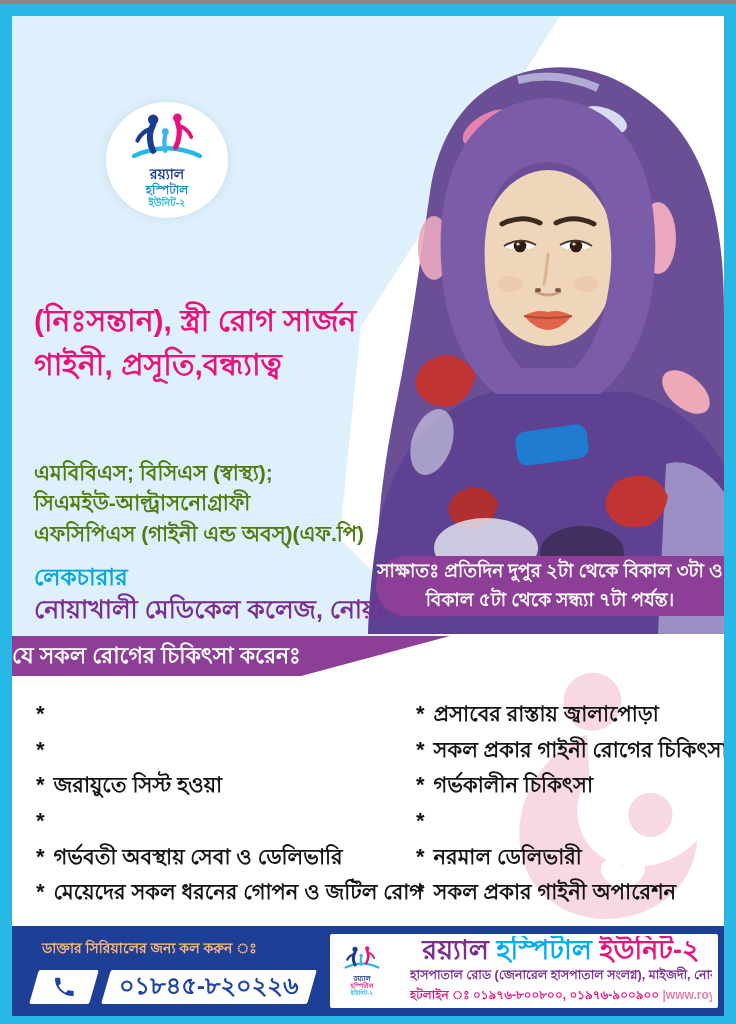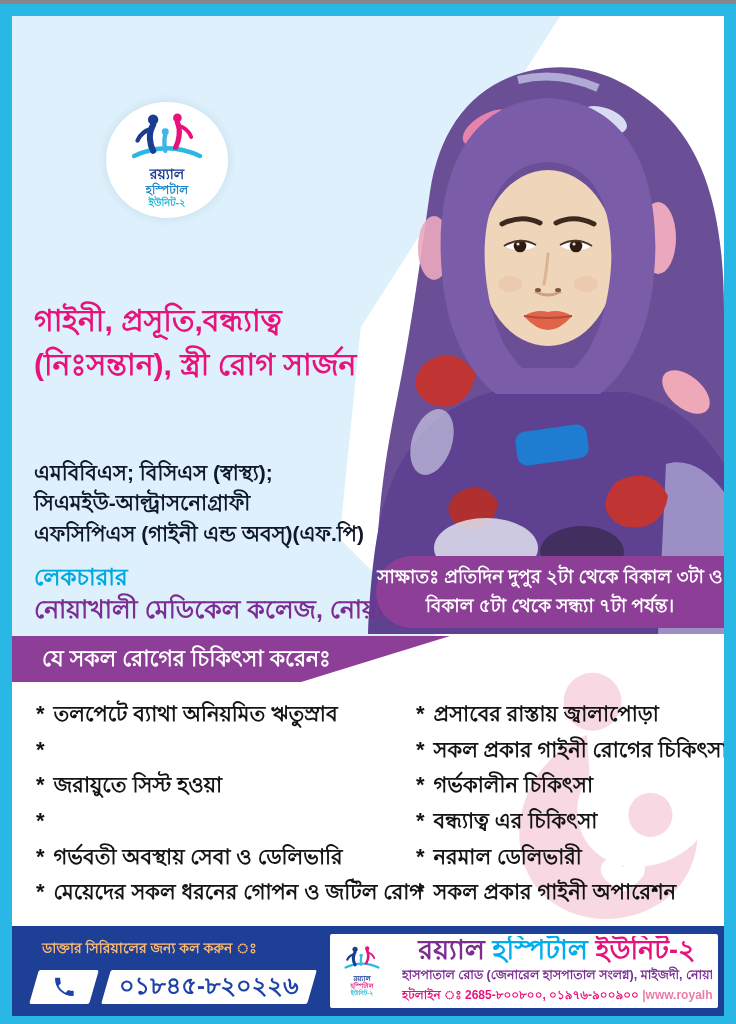--- a/index.html
+++ b/index.html
@@ -26,36 +26,36 @@
   .logo-circle .l1{font-size:14px;font-weight:bold;color:#1b3d91;line-height:1.1;}
   .logo-circle .l2{font-size:12px;font-weight:bold;color:#1e88c9;line-height:1.2;}
   .logo-circle .l3{font-size:10px;font-weight:bold;color:#20b9d8;line-height:1.2;}
 
   
   .portrait{position:absolute;left:356px;top:46px;width:356px;height:572px;z-index:1;}
 
   
   .specialty{position:absolute;left:22px;top:283px;z-index:2;color:#e8127d;font-weight:800;font-size:30px;line-height:1.45;white-space:nowrap;}
   .doctor-name{position:absolute;left:22px;top:372px;z-index:2;color:#1b3a9e;font-weight:800;font-size:42px;white-space:nowrap;}
-  .quals{position:absolute;left:22px;top:442px;z-index:2;color:#0f172a;font-weight:700;font-size:21px;line-height:1.45;white-space:nowrap;}
+  .quals{position:absolute;left:22px;top:442px;z-index:2;color:#4d7c0f;font-weight:700;font-size:21px;line-height:1.45;white-space:nowrap;}
   .lecturer{position:absolute;left:22px;top:543px;z-index:2;color:#00a8e0;font-weight:800;font-size:23px;white-space:nowrap;}
   .college{position:absolute;left:22px;top:574px;z-index:2;color:#7c2d93;font-weight:800;font-size:25px;white-space:nowrap;}
 
   
   .appointment{
-    position:absolute;right:0;top:540px;width:348px;height:72px;background:#8d3e96;border-radius:38px 0 0 38px;
+    position:absolute;right:0;top:540px;width:348px;height:60px;background:#8d3e96;border-radius:38px 0 0 38px;
     display:flex;flex-direction:column;align-items:center;justify-content:center;z-index:3;
     color:#fff;font-weight:700;font-size:18.5px;line-height:1.55;white-space:nowrap;text-align:center;
   }
 
   
   .services-banner{
-    position:absolute;left:0;top:620px;width:438px;height:46px;background:#8d3e96;
+    position:absolute;left:0;top:620px;width:438px;height:40px;background:#8d3e96;
     clip-path:polygon(0 0,100% 0,66% 100%,0 100%);
-    display:flex;align-items:center;padding-left:30px;box-sizing:border-box;z-index:2;
+    display:flex;align-items:center;box-sizing:border-box;z-index:2;
     color:#fff;font-weight:700;font-size:22px;white-space:nowrap;
   }
 
   
   .watermark{position:absolute;left:448px;top:636px;width:276px;height:276px;opacity:.5;z-index:0;}
 
   
   .svc-col{position:absolute;z-index:2;}
   .svc-col.left{left:24px;top:680px;width:372px;}
   .svc-col.right{left:404px;top:680px;width:308px;}
@@ -67,21 +67,21 @@
   .call-label{position:absolute;left:30px;top:11px;color:#fdba74;font-weight:700;font-size:14px;white-space:nowrap;}
   .phone-row{position:absolute;left:22px;top:44px;display:flex;gap:12px;align-items:center;}
   .skew-box{background:#fff;height:34px;transform:skewX(-16deg);display:flex;align-items:center;justify-content:center;border-radius:2px;}
   .phone-icon-box{width:60px;}
   .phone-number-box{width:206px;}
   .unskew{transform:skewX(16deg);display:flex;align-items:center;justify-content:center;}
   .phone-number{color:#1d43a8;font-weight:800;font-size:24px;white-space:nowrap;}
 
   .hospital-card{
     position:absolute;right:6px;top:8px;width:388px;height:74px;background:#fff;
-    display:flex;align-items:center;gap:14px;padding:2px 6px;box-sizing:border-box;overflow:hidden;border-radius:2px;justify-content:flex-end;
+    display:flex;align-items:center;gap:22px;padding:2px 6px;box-sizing:border-box;overflow:hidden;border-radius:2px;justify-content:flex-end;
   }
   .footer-logo{width:52px;display:flex;flex-direction:column;align-items:center;flex-shrink:0;}
   .footer-logo .l1{font-size:7px;font-weight:bold;color:#1b3d91;line-height:1.1;}
   .footer-logo .l2{font-size:6.5px;font-weight:bold;color:#e8127d;line-height:1.2;}
   .footer-logo .l3{font-size:6px;font-weight:bold;color:#20b9d8;line-height:1.2;}
   .hospital-info{flex:1;text-align:center;overflow:hidden;}
   .hospital-title{font-size:27px;font-weight:800;line-height:1.05;white-space:nowrap;}
   .hospital-title .p1{color:#7c2d93;}
   .hospital-title .p2{color:#00aeef;}
   .hospital-title .p3{color:#e8127d;}
@@ -162,22 +162,22 @@
 
         <path d="M156,254 Q168,247 180,250 Q192,247 204,254 Q192,268 180,268 Q168,268 156,254 Z" fill="#df6449"></path>
         <path d="M156,254 Q180,258 204,254" stroke="#b44a35" stroke-width="2" fill="none"></path>
 
         <ellipse cx="142" cy="222" rx="12" ry="8" fill="#e8b89a" opacity=".35"></ellipse>
         <ellipse cx="218" cy="222" rx="12" ry="8" fill="#e8b89a" opacity=".35"></ellipse>
       </svg>
     </div>
 
     <div class="specialty">
+      <div>(নিঃসন্তান), স্ত্রী রোগ সার্জন</div>
       <div>গাইনী, প্রসূতি,বন্ধ্যাত্ব</div>
-      <div>(নিঃসন্তান), স্ত্রী রোগ সার্জন</div>
     </div>
 
 
     <div class="quals">
       <div>এমবিবিএস; বিসিএস (স্বাস্থ্য);</div>
       <div>সিএমইউ-আল্ট্রাসনোগ্রাফী</div>
       <div>এফসিপিএস (গাইনী এন্ড অবস্)(এফ.পি)</div>
     </div>
 
     <div class="lecturer">লেকচারার</div>
@@ -199,21 +199,20 @@
           <path d="M92,60 C58,74 38,110 44,144 C50,182 90,202 128,190 C156,181 170,160 172,136 C154,156 122,162 102,148 C82,134 80,106 94,90 Z"></path>
           <circle cx="138" cy="118" r="16"></circle>
         </g>
         <path d="M118,156 c-4,-8 -16,-8 -16,2 c0,8 16,16 16,16 c0,0 16,-8 16,-16 c0,-10 -12,-10 -16,-2 z" fill="#ffffff"></path>
       </svg>
     </div>
 
     <div class="svc-col left">
       <div class="svc-row">
           <span class="star">*</span>
-          <span>তলপেটে ব্যাথা অনিয়মিত ঋতুস্রাব</span>
         </div>
       <div class="svc-row">
           <span class="star">*</span>
         </div>
       <div class="svc-row">
           <span class="star">*</span>
           <span>জরায়ুতে সিস্ট হওয়া</span>
         </div>
       <div class="svc-row">
           <span class="star">*</span>
@@ -235,21 +234,20 @@
       <div class="svc-row">
           <span class="star">*</span>
           <span>সকল প্রকার গাইনী রোগের চিকিৎসা</span>
         </div>
       <div class="svc-row">
           <span class="star">*</span>
           <span>গর্ভকালীন চিকিৎসা</span>
         </div>
       <div class="svc-row">
           <span class="star">*</span>
-          <span>বন্ধ্যাত্ব এর চিকিৎসা</span>
         </div>
       <div class="svc-row">
           <span class="star">*</span>
           <span>নরমাল ডেলিভারী</span>
         </div>
       <div class="svc-row">
           <span class="star">*</span>
           <span>সকল প্রকার গাইনী অপারেশন</span>
         </div>
     </div>
@@ -287,20 +285,20 @@
           <span class="l1">রয়্যাল</span>
           <span class="l2">হস্পিটাল</span>
           <span class="l3">ইউনিট-২</span>
         </div>
         <div class="hospital-info">
           <div class="hospital-title">
             <span class="p1">রয়্যাল</span><span class="p2"> হস্পিটাল</span><span class="p3"> ইউনিট-২</span>
           </div>
           <div class="hospital-address">হাসপাতাল রোড (জেনারেল হাসপাতাল সংলগ্ন), মাইজদী, নোয়াখালী।</div>
           <div class="hospital-hotline">
-            <span>হটলাইন ঃ 2685-৮০০৮০০, ০১৯৭৬-৯০০৯০০ </span><span class="site">|www.royalhospital.net</span>
+            <span>হটলাইন ঃ ০১৯৭৬-৮০০৮০০, ০১৯৭৬-৯০০৯০০ </span><span class="site">|www.royalhospital.net</span>
           </div>
         </div>
       </div>
     </div>
 
   </div>
 </div>
 
 </body></html>

